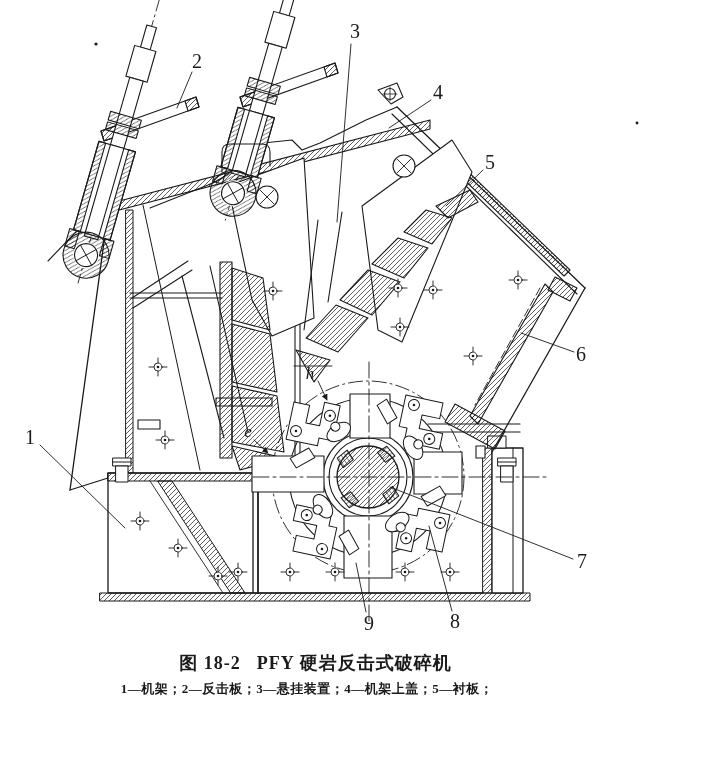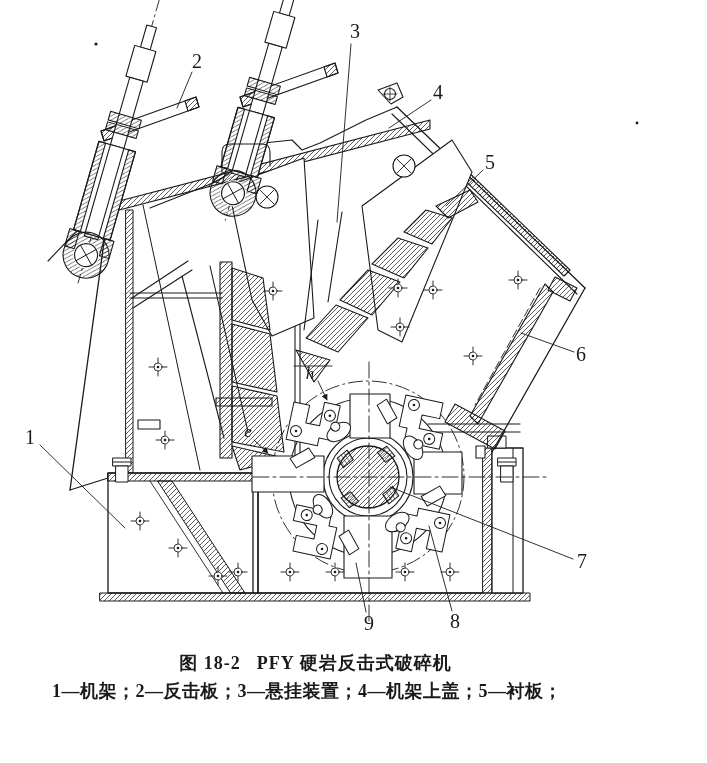--- a/index.html
+++ b/index.html
@@ -4,21 +4,21 @@
 <style>
   html,body{margin:0;padding:0;background:#e8e8e8;}
   .screenshot{
     position:relative;width:707px;height:763px;background:#ffffff;
     font-family:"Liberation Serif","DejaVu Serif",serif;color:#1a1a1a;overflow:hidden;
   }
   .drawing{position:absolute;left:0;top:0;}
   .caption{position:absolute;left:0;top:654px;width:614px;text-align:center;line-height:1;}
   .caption .title-line{font-size:18px;font-weight:bold;letter-spacing:1px;margin-left:17px;}
   .caption .title-line .fig-no{margin-right:16px;}
-  .caption .legend-line{font-size:18px;font-weight:bold;margin-top:10px;letter-spacing:0.5px;}
+  .caption .legend-line{font-size:13px;font-weight:bold;margin-top:10px;letter-spacing:0.5px;}
   svg text.callout{font-family:"Liberation Serif","DejaVu Serif",serif;font-size:20px;fill:#1a1a1a;}
   svg text.dim{font-family:"Liberation Serif","DejaVu Serif",serif;font-size:17px;font-style:italic;fill:#1a1a1a;}
 </style>
 </head>
 <body>
 
 <div class="screenshot">
 
 <svg class="drawing" width="707" height="650" viewBox="0 0 707 650">
   <defs>

